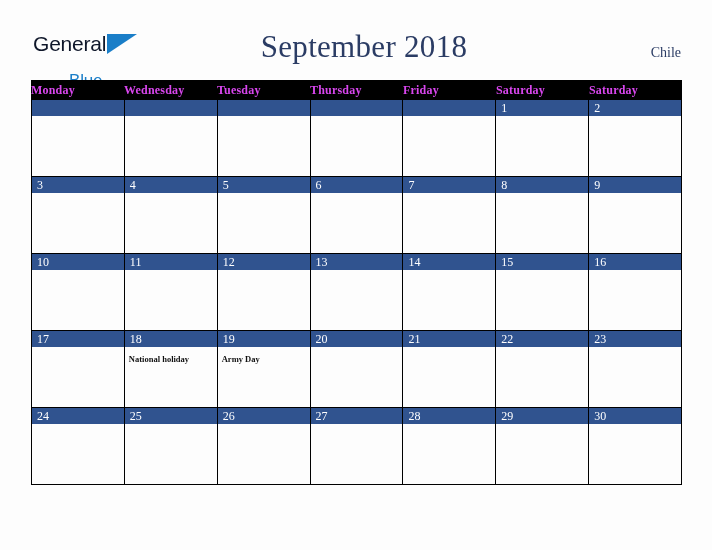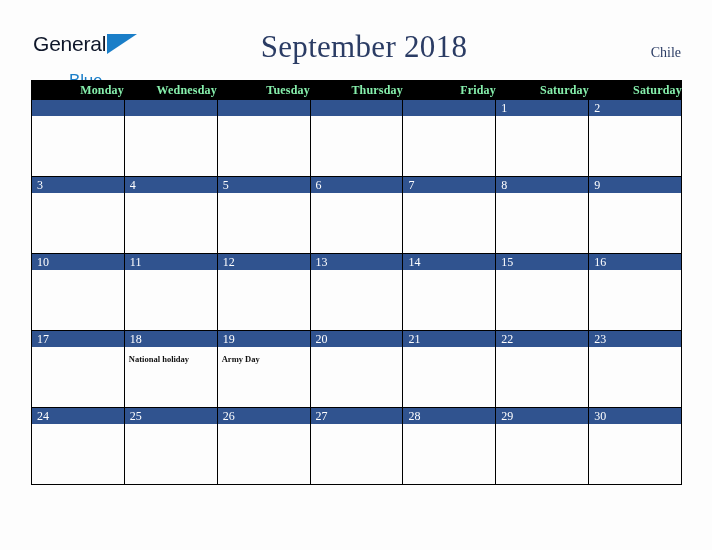--- a/index.html
+++ b/index.html
@@ -98,25 +98,25 @@
   }
 
   .weekday-header {
     display: flex;
     width: 651px;
     height: 20px;
     background: #000000;
   }
   .weekday-cell {
     flex: 1 1 0;
-    color: #86efac;
+    color: #d946ef;
     font-family: "Liberation Serif", serif;
     font-weight: bold;
     font-size: 12px;
-    text-align: right;
+    text-align: left;
     line-height: 20px;
     letter-spacing: 0.2px;
   }
 
   .week-row {
     display: flex;
     width: 651px;
     height: 77px;
   }
 

